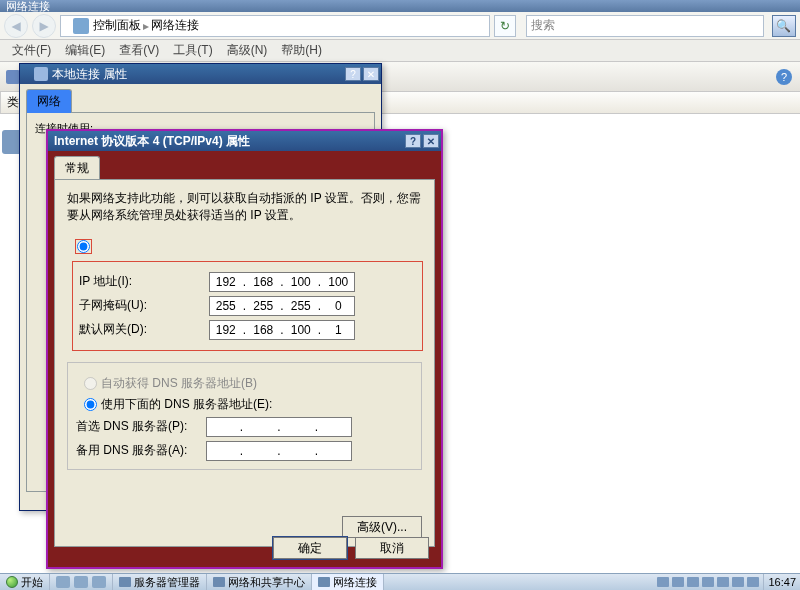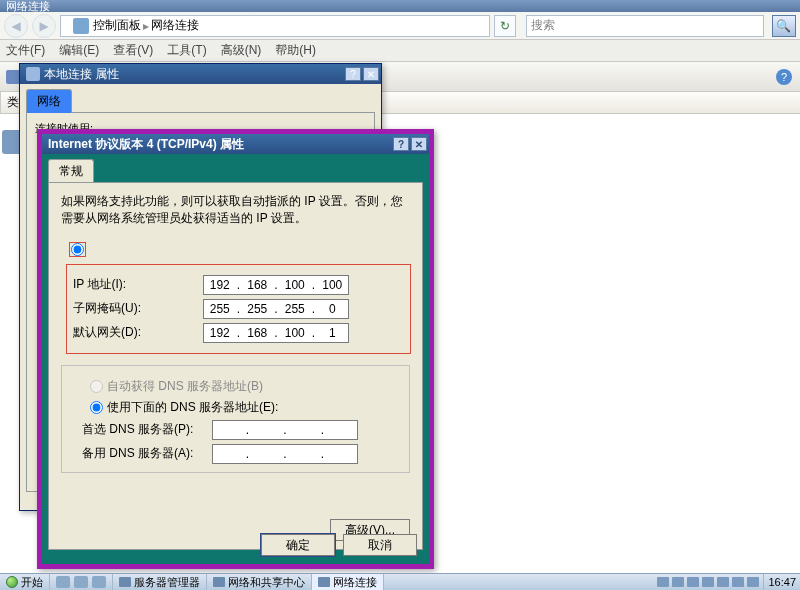--- a/index.html
+++ b/index.html
@@ -11,64 +11,64 @@
 .toolbar1 { height: 28px; background: #f4f4f0; border-bottom: 1px solid #c8c8c8; display: flex; align-items: center; padding-left: 4px; gap: 4px; }
 .navarrow { width: 24px; height: 24px; border-radius: 50%; background: #e8f0f8; border: 1px solid #b8c8d8; display: inline-flex; align-items: center; justify-content: center; color: #5a7aa3; font-size: 12px; }
 .navarrow.dis { opacity: .45; }
 .toolbar1 .breadcrumb { flex: 0 0 430px; height: 22px; border: 1px solid #b2c0d0; background: #fff; display: flex; align-items: center; padding-left: 12px; gap: 2px; }
 .breadcrumb .bicon { width: 16px; height: 16px; background: #7aa7d2; border-radius: 2px; margin-right: 2px; }
 .breadcrumb span.sep { color: #888; }
 .toolbar1 .refresh { width: 22px; height: 22px; border: 1px solid #b2c0d0; background: #f8fcff; display: inline-flex; align-items: center; justify-content: center; color: #3a7a3a; }
 .toolbar1 .searchbox { flex: 1; height: 22px; border: 1px solid #b2c0d0; background: #fff; margin-left: 6px; display: flex; align-items: center; padding-left: 4px; color: #888; }
 .toolbar1 .searchbtn { width: 24px; height: 22px; border: 1px solid #5a7aa3; background: linear-gradient(#e8f0ff,#a8c0e0); margin-left: 4px; margin-right: 4px; display: inline-flex; align-items: center; justify-content: center; font-size: 12px; color: #3a5a8a; }
 
-.menubar { height: 22px; background: #eeeeea; border-bottom: 1px solid #c8c8c8; display: flex; align-items: center; padding-left: 6px; gap: 14px; }
+.menubar { height: 22px; background: #eeeeea; border-bottom: 1px solid #c8c8c8; display: flex; align-items: center; padding-left: 12px; gap: 14px; }
 .menubar span { color: #444; }
 
 .cmdbar { height: 30px; background: linear-gradient(#f8f8f4,#e4e2dc); border-bottom: 1px solid #c8c8c8; display: flex; align-items: center; padding-left: 6px; gap: 14px; }
 .cmdbar .itm { display: inline-flex; align-items: center; gap: 4px; color: #2a4a8a; }
 .cmdbar .help { margin-left: auto; margin-right: 8px; width: 16px; height: 16px; border-radius: 50%; background: #508ad0; color: #fff; display: inline-flex; align-items: center; justify-content: center; font-size: 11px; }
 
 .columnheader { height: 22px; background: linear-gradient(#fdfdfb,#ece9e0); border-bottom: 1px solid #c8c8c8; display: flex; align-items: center; gap: 4px; }
 .columnheader .col { border-left: 1px solid #ccc; padding: 0 6px; display: inline-flex; align-items: center; height: 100%; }
 .columnheader .dd { color: #555; font-size: 9px; margin-left: 2px; }
 .whitearea { position: absolute; top: 114px; left: 0; right: 0; bottom: 0; background: #fff; }
 
 
 .dlg-lac { position: absolute; top: 63px; left: 19px; width: 363px; height: 448px; background: #ece9d8; border: 1px solid #0a246a; box-shadow: 2px 2px 6px rgba(0,0,0,.3); }
-.dlg-lac .dlgtitle { height: 20px; background: linear-gradient(#3a6ea5,#2a4e85); color: #fff; display: flex; align-items: center; padding-left: 6px; font-size: 12px; }
+.dlg-lac .dlgtitle { height: 20px; background: linear-gradient(#3a6ea5,#2a4e85); color: #fff; display: flex; align-items: center; padding-left: 14px; font-size: 12px; }
 .dlg-lac .dlgtitle .tic { width: 14px; height: 14px; background: #9ab8e0; border-radius: 2px; margin-right: 4px; }
 .dlg-lac .winbtns { margin-left: auto; display: flex; gap: 2px; margin-right: 2px; }
 .dlg-lac .winbtns span { width: 16px; height: 14px; background: #c8d8f0; border: 1px solid #5a7aa3; display: inline-flex; align-items: center; justify-content: center; font-size: 10px; }
 .dlg-lac .tabstrip { height: 24px; padding-left: 6px; display: flex; align-items: flex-end; margin-top: 4px; }
 .dlg-lac .tab { background: #3b82f6; border: 1px solid #919b9c; border-bottom: none; padding: 3px 10px; font-size: 12px; position: relative; top: 1px; border-radius: 3px 3px 0 0; }
 .dlg-lac .tabbody { margin: 0 6px; border: 1px solid #919b9c; height: 380px; background: #ece9d8; padding: 8px; font-size: 11px; }
 
 .sideicon { position: absolute; top: 130px; left: 2px; width: 34px; height: 100px; }
 .sideicon .ic { width: 30px; height: 24px; background: #7a9ac0; border-radius: 3px; margin-bottom: 4px; }
 
 
-.dlg-ipv4 { position: absolute; top: 129px; left: 37px; width: 397px; height: 440px; background: #0f766e; border: 5px solid #a21caf; box-shadow: 2px 2px 6px rgba(0,0,0,.35); }
+.dlg-ipv4 { position: absolute; top: 129px; left: 46px; width: 397px; height: 440px; background: #7f1d1d; border: 2px solid #a21caf; box-shadow: 2px 2px 6px rgba(0,0,0,.35); }
 .dlg-ipv4 .dlgtitle { height: 20px; background: linear-gradient(#3a6ea5,#2a4e85); color: #fff; display: flex; align-items: center; padding-left: 6px; font-size: 12px; font-weight: bold; }
 .dlg-ipv4 .winbtns { margin-left: auto; display: flex; gap: 2px; margin-right: 2px; }
 .dlg-ipv4 .winbtns span { width: 16px; height: 14px; background: #c8d8f0; border: 1px solid #5a7aa3; display: inline-flex; align-items: center; justify-content: center; font-size: 10px; color: #2a4a7a; }
 .dlg-ipv4 .tabstrip { height: 24px; padding-left: 6px; display: flex; margin-top: 4px; }
 .dlg-ipv4 .tab { background: #ece9d8; border: 1px solid #919b9c; border-bottom: none; padding: 3px 10px; font-size: 12px; position: relative; top: 1px; border-radius: 3px 3px 0 0; }
 .dlg-ipv4 .tabpanel { margin: 0 6px; border: 1px solid #919b9c; background: #ece9d8; padding: 10px 12px; height: 368px; position: relative; }
 .dlg-ipv4 .intro { font-size: 12px; line-height: 1.45; margin-bottom: 10px; }
 .radio { display: flex; align-items: center; gap: 4px; margin: 4px 0 4px 8px; font-size: 12px; }
 .radio input { margin: 0; }
 .radio.hl { outline: 1.5px solid #d94a3a; outline-offset: -1px; padding: 1px 2px; display: inline-flex; }
 .ipgroup { outline: 1.5px solid #d94a3a; padding: 6px 6px 6px 6px; margin: 4px 0 2px 6px; }
 .row { display: flex; align-items: center; margin: 4px 0; }
 .row .lbl { width: 130px; font-size: 12px; }
 .ipinput { width: 146px; height: 20px; border: 1px solid #7a7a7a; background: #fff; display: flex; align-items: center; font-family: "Courier New", monospace; font-size: 12px; }
 .ipinput span.oct { width: 32px; text-align: center; }
 .ipinput span.dot { width: 6px; text-align: center; }
-.group { border: 1px solid #c0c0c0; border-top: 1px solid #c0c0c0; margin: 12px 0 0 0; padding: 8px 8px 4px 20px; position: relative; }
+.group { border: 1px solid #c0c0c0; border-top: 1px solid #c0c0c0; margin: 12px 0 0 0; padding: 8px 8px 4px 8px; position: relative; }
 .advbtn { position: absolute; right: 12px; bottom: 8px; width: 80px; height: 22px; border: 1px solid #7a7a7a; background: #ece9d8; font-size: 12px; }
 .okcancel { position: absolute; bottom: 8px; right: 12px; display: flex; gap: 8px; }
 .okcancel button { width: 74px; height: 22px; border: 1px solid #7a7a7a; background: #ece9d8; font-size: 12px; }
 .okcancel button.primary { outline: 1px solid #2a4a8a; }
 .disabled { color: #888; }
 
 
 .taskbar { position: absolute; bottom: 0; left: 0; width: 800px; height: 17px; background: linear-gradient(#dce6f2,#b8cce0); border-top: 1px solid #8aa2bc; display: flex; align-items: center; font-size: 11px; }
 .taskbar .start { display: inline-flex; align-items: center; gap: 3px; padding: 0 6px; height: 100%; border-right: 1px solid #a8b8cc; }
 .taskbar .start .orb { width: 12px; height: 12px; border-radius: 50%; background: radial-gradient(circle at 30% 30%,#b8f080,#3a9a3a); border: 1px solid #3a7a3a; }

